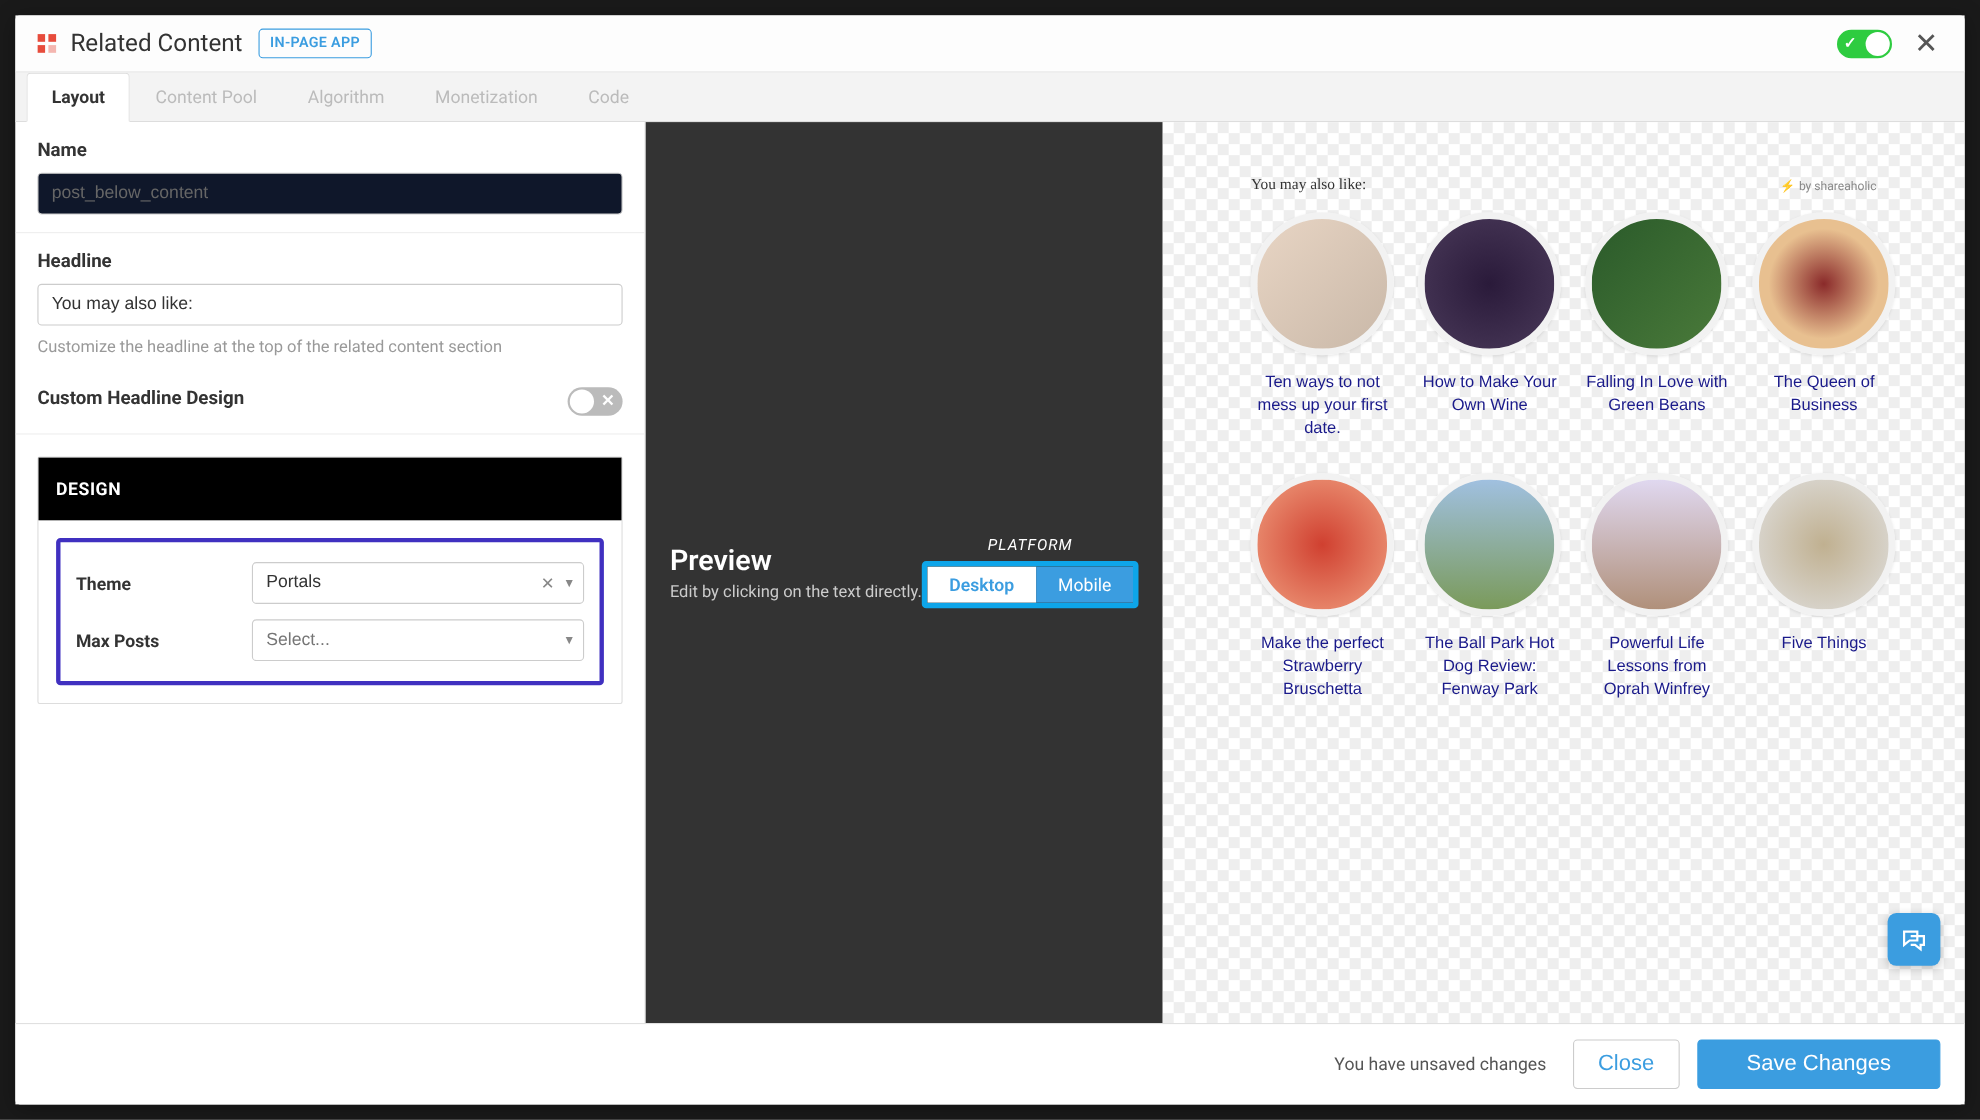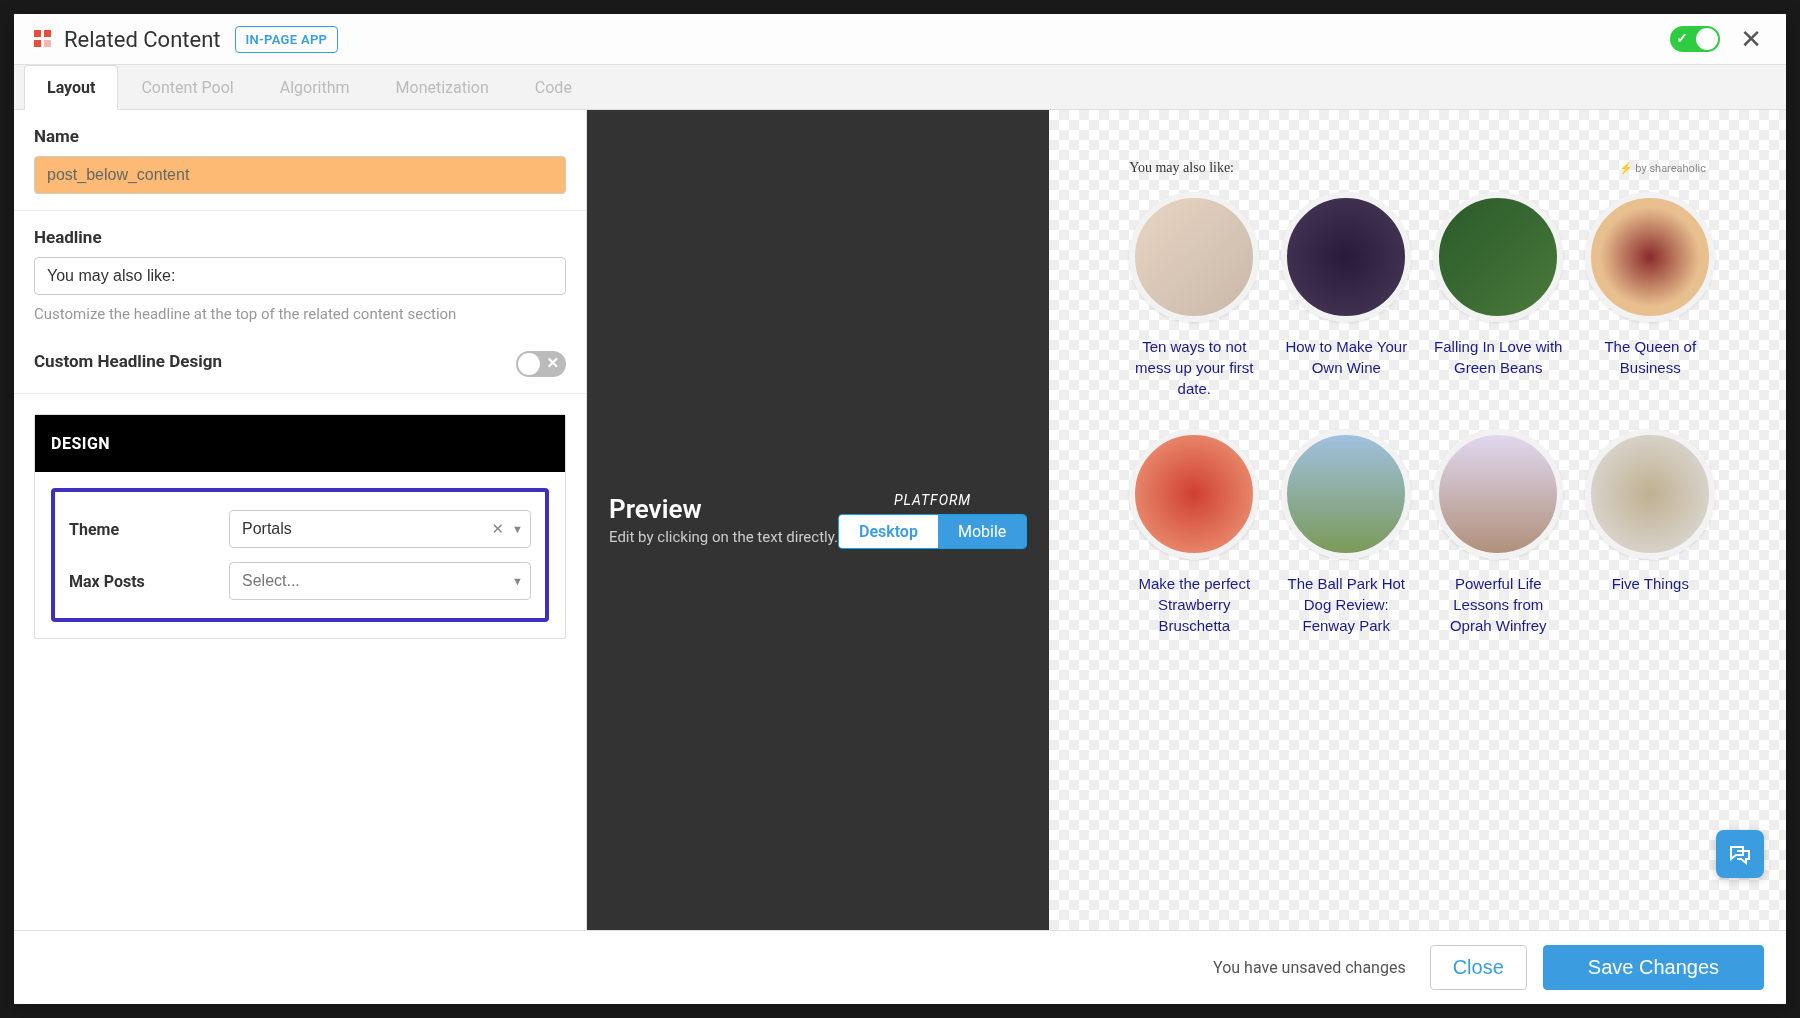--- a/index.html
+++ b/index.html
@@ -15,21 +15,21 @@
 .toggle-knob { position: absolute; right: 2px; top: 2px; width: 22px; height: 22px; background: #fff; border-radius: 50%; }
 .toggle-check { position: absolute; left: 6px; top: 4px; color: #fff; font-size: 14px; font-weight: bold; }
 .close-btn { font-size: 26px; color: #555; cursor: pointer; padding: 0 4px; font-weight: 300; }
 .tabs { display: flex; background: #f3f3f3; border-bottom: 1px solid #ddd; padding: 0 10px; }
 .tab { padding: 12px 22px; font-size: 16px; color: #bbb; cursor: pointer; border: 1px solid transparent; margin-bottom: -1px; }
 .tab.active { background: #fff; color: #333; font-weight: 700; border: 1px solid #ddd; border-bottom-color: #fff; border-radius: 4px 4px 0 0; }
 .content { flex: 1; display: flex; overflow: hidden; }
 .left-panel { width: 573px; border-right: 1px solid #ddd; overflow-y: auto; background: #fff; }
 .form-section { padding: 16px 20px; border-bottom: 1px solid #eee; }
 .form-label { font-size: 17px; font-weight: 700; color: #333; margin-bottom: 10px; }
-.form-input { width: 100%; padding: 9px 12px; font-size: 16px; border: 1px solid #ccc; border-radius: 4px; color: #666; background: #fdba74; }
+.form-input { width: 100%; padding: 9px 12px; font-size: 16px; border: 1px solid #ccc; border-radius: 4px; color: #666; background: #0f172a; }
 .form-input.light { background: #fff; color: #333; }
 .help-text { font-size: 15px; color: #999; margin-top: 10px; }
 .toggle-row { display: flex; align-items: flex-start; justify-content: space-between; margin-top: 28px; }
 .toggle-row .form-label { margin: 0; }
 .toggle-off { width: 50px; height: 26px; background: #bbb; border-radius: 13px; position: relative; cursor: pointer; }
 .toggle-off-knob { position: absolute; left: 2px; top: 2px; width: 22px; height: 22px; background: #fff; border-radius: 50%; }
 .toggle-off-x { position: absolute; right: 7px; top: 3px; color: #fff; font-size: 15px; font-weight: bold; }
 .design-block { margin: 20px; border: 1px solid #ddd; border-radius: 2px; }
 .design-header { background: #000; color: #fff; padding: 19px 16px; font-weight: 700; font-size: 16px; letter-spacing: 0.5px; }
 .design-body { padding: 16px; }
@@ -42,21 +42,21 @@
 .design-select-input.placeholder { color: #aaa; }
 .select-controls { position: absolute; right: 8px; top: 50%; transform: translateY(-50%); display: flex; align-items: center; gap: 8px; color: #888; }
 .select-x { font-size: 15px; cursor: pointer; }
 .select-caret { font-size: 11px; cursor: pointer; }
 .right-panel { flex: 1; display: flex; background: #fff; position: relative; }
 .preview-header { background: #333; color: #fff; padding: 16px 22px; display: flex; align-items: center; justify-content: space-between; }
 .preview-title { font-size: 26px; font-weight: 600; }
 .preview-sub { font-size: 15px; color: #ccc; margin-top: 4px; }
 .platform-block { text-align: center; }
 .platform-label { font-size: 14px; letter-spacing: 1px; margin-bottom: 6px; font-style: italic; }
-.platform-tabs { display: flex; border-radius: 4px; overflow: hidden; border: 1px solid #0ea5e9; }
+.platform-tabs { display: flex; border-radius: 4px; overflow: hidden; border: 5px solid #0ea5e9; }
 .platform-tab { padding: 7px 20px; font-size: 16px; cursor: pointer; }
 .platform-tab.desktop { background: #fff; color: #3b9de0; font-weight: 600; }
 .platform-tab.mobile { background: #3b9de0; color: #fff; }
 .preview-canvas { flex: 1; overflow-y: auto; background-image: repeating-conic-gradient(#eee 0% 25%, #fff 0% 50%); background-size: 20px 20px; padding: 50px 80px; position: relative; }
 .preview-widget { max-width: 700px; margin: 0 auto; }
 .widget-head { display: flex; justify-content: space-between; align-items: center; margin-bottom: 16px; }
 .widget-headline { font-size: 14px; color: #333; font-family: Georgia, serif; }
 .widget-attribution { font-size: 11px; color: #888; }
 .widget-attribution::before { content: "⚡ "; }
 .cards-grid { display: grid; grid-template-columns: repeat(4, 1fr); gap: 30px 22px; }

